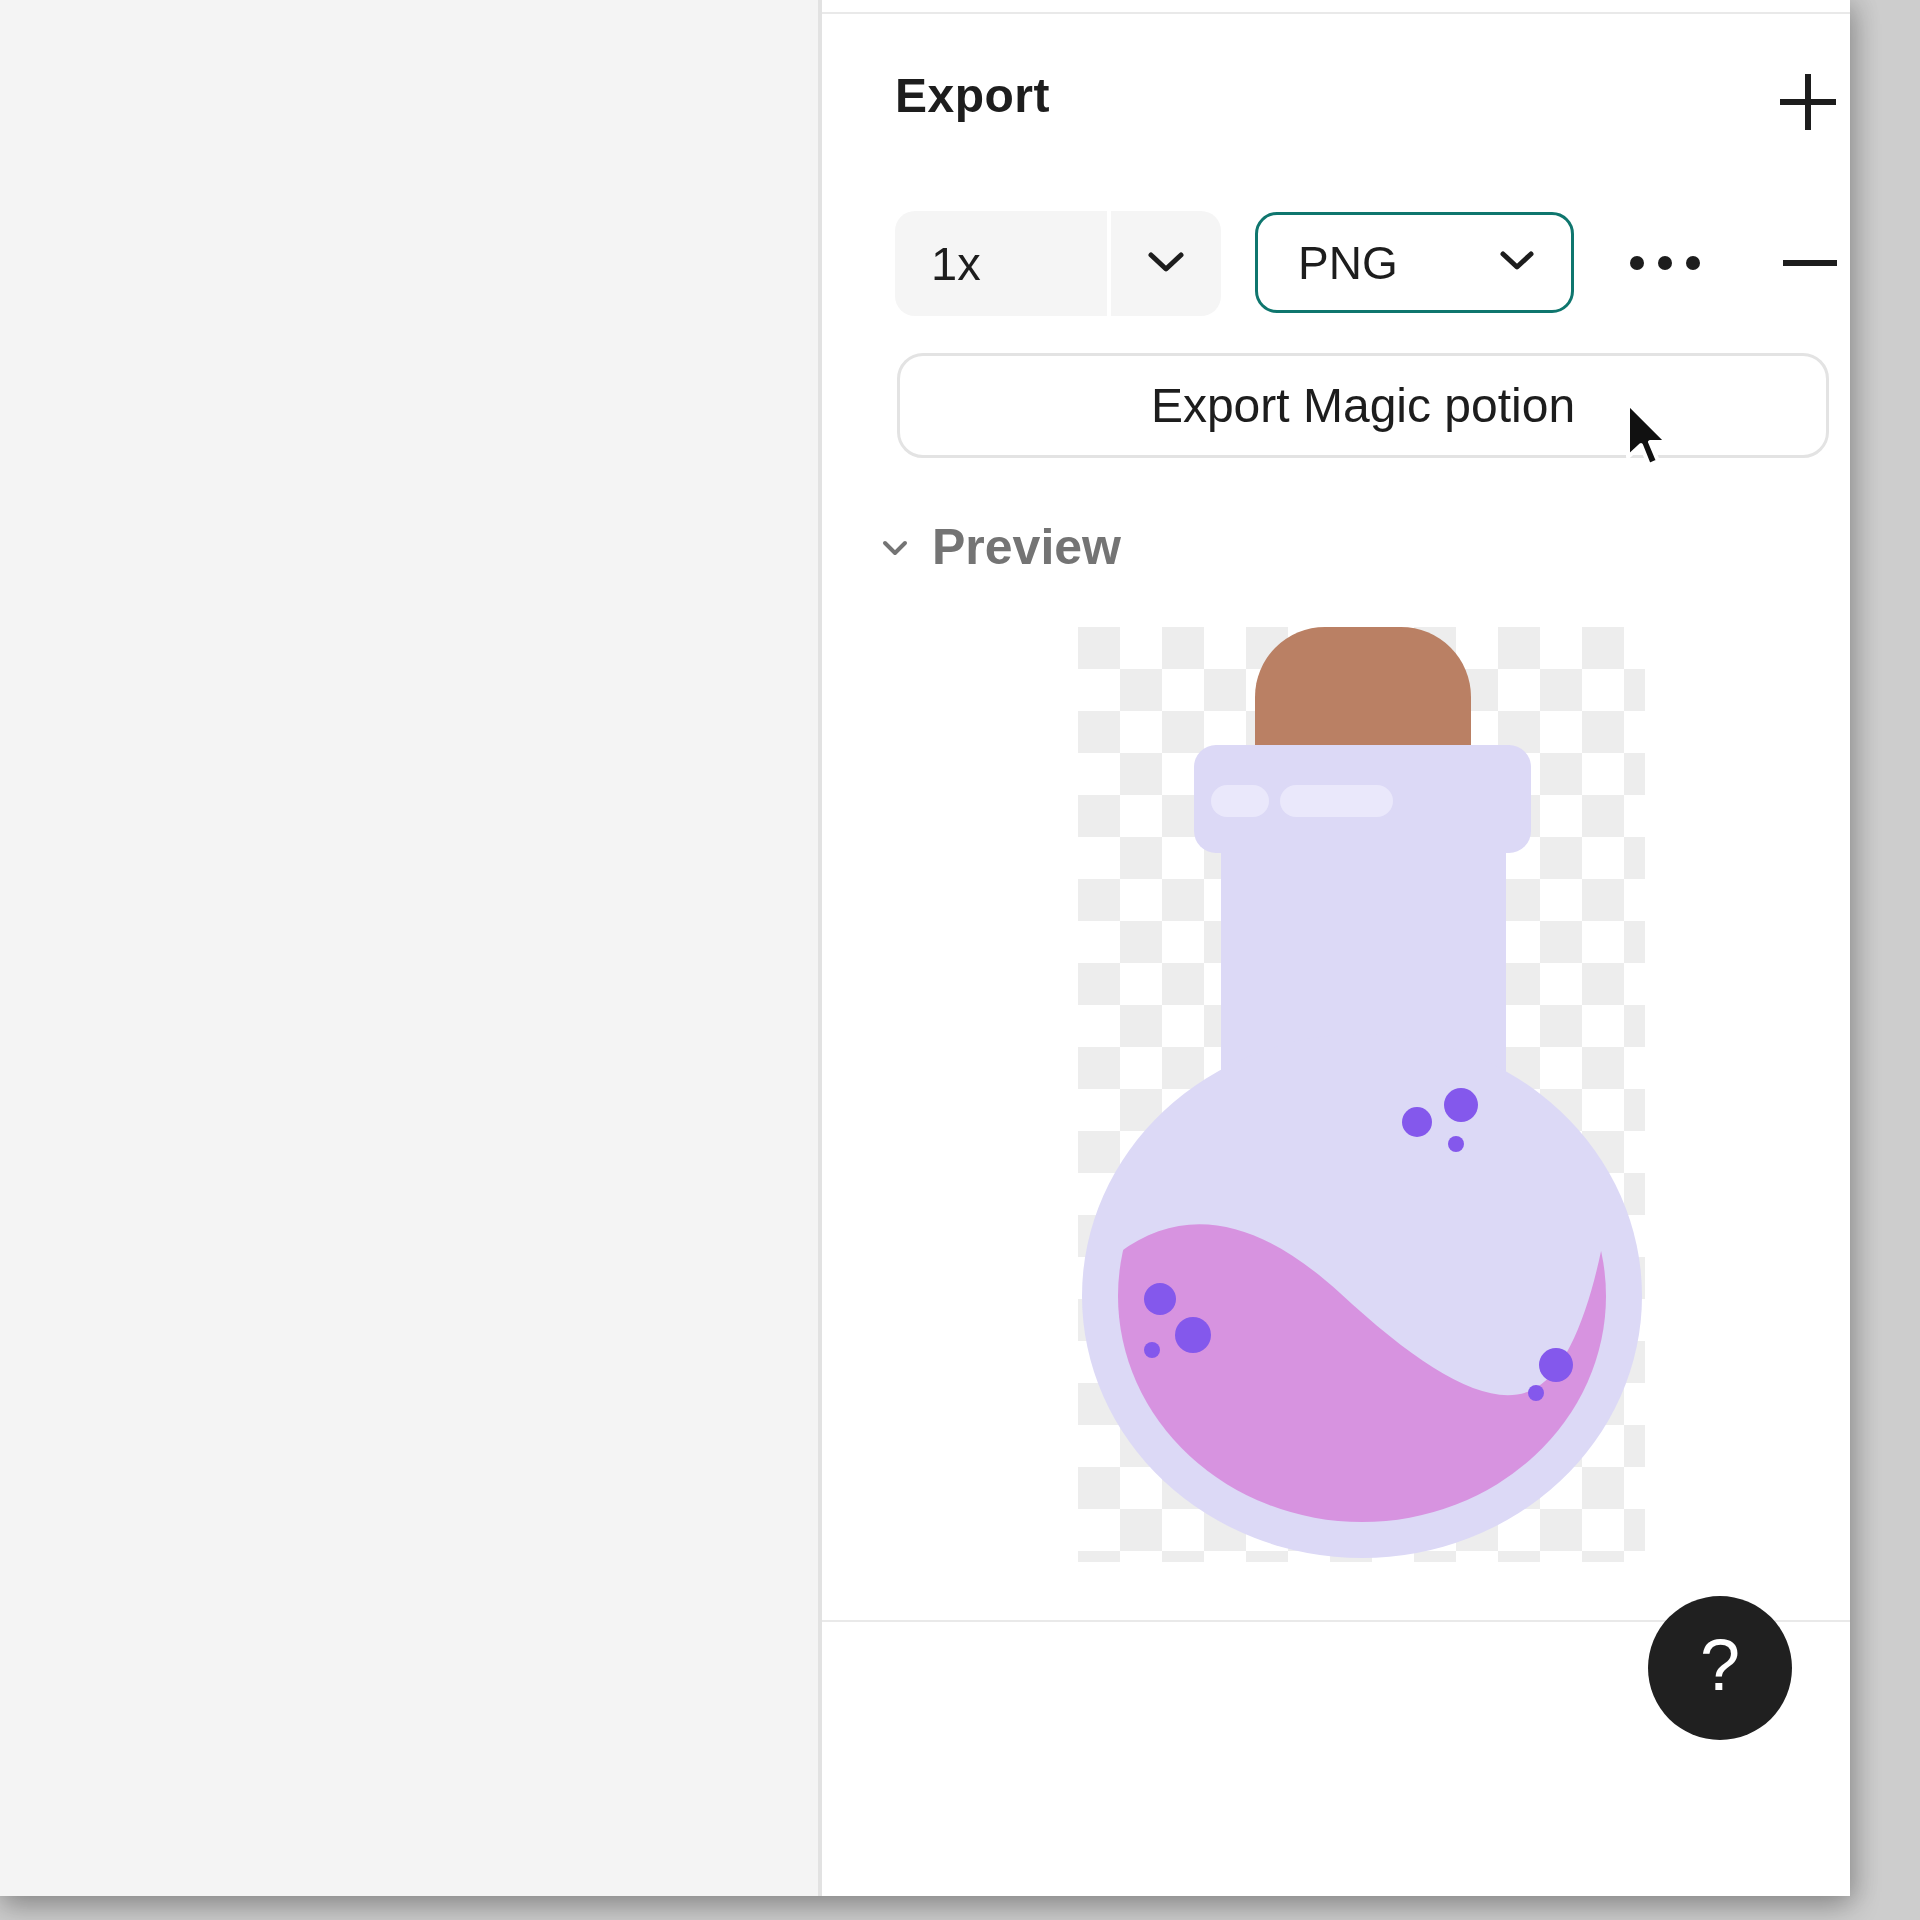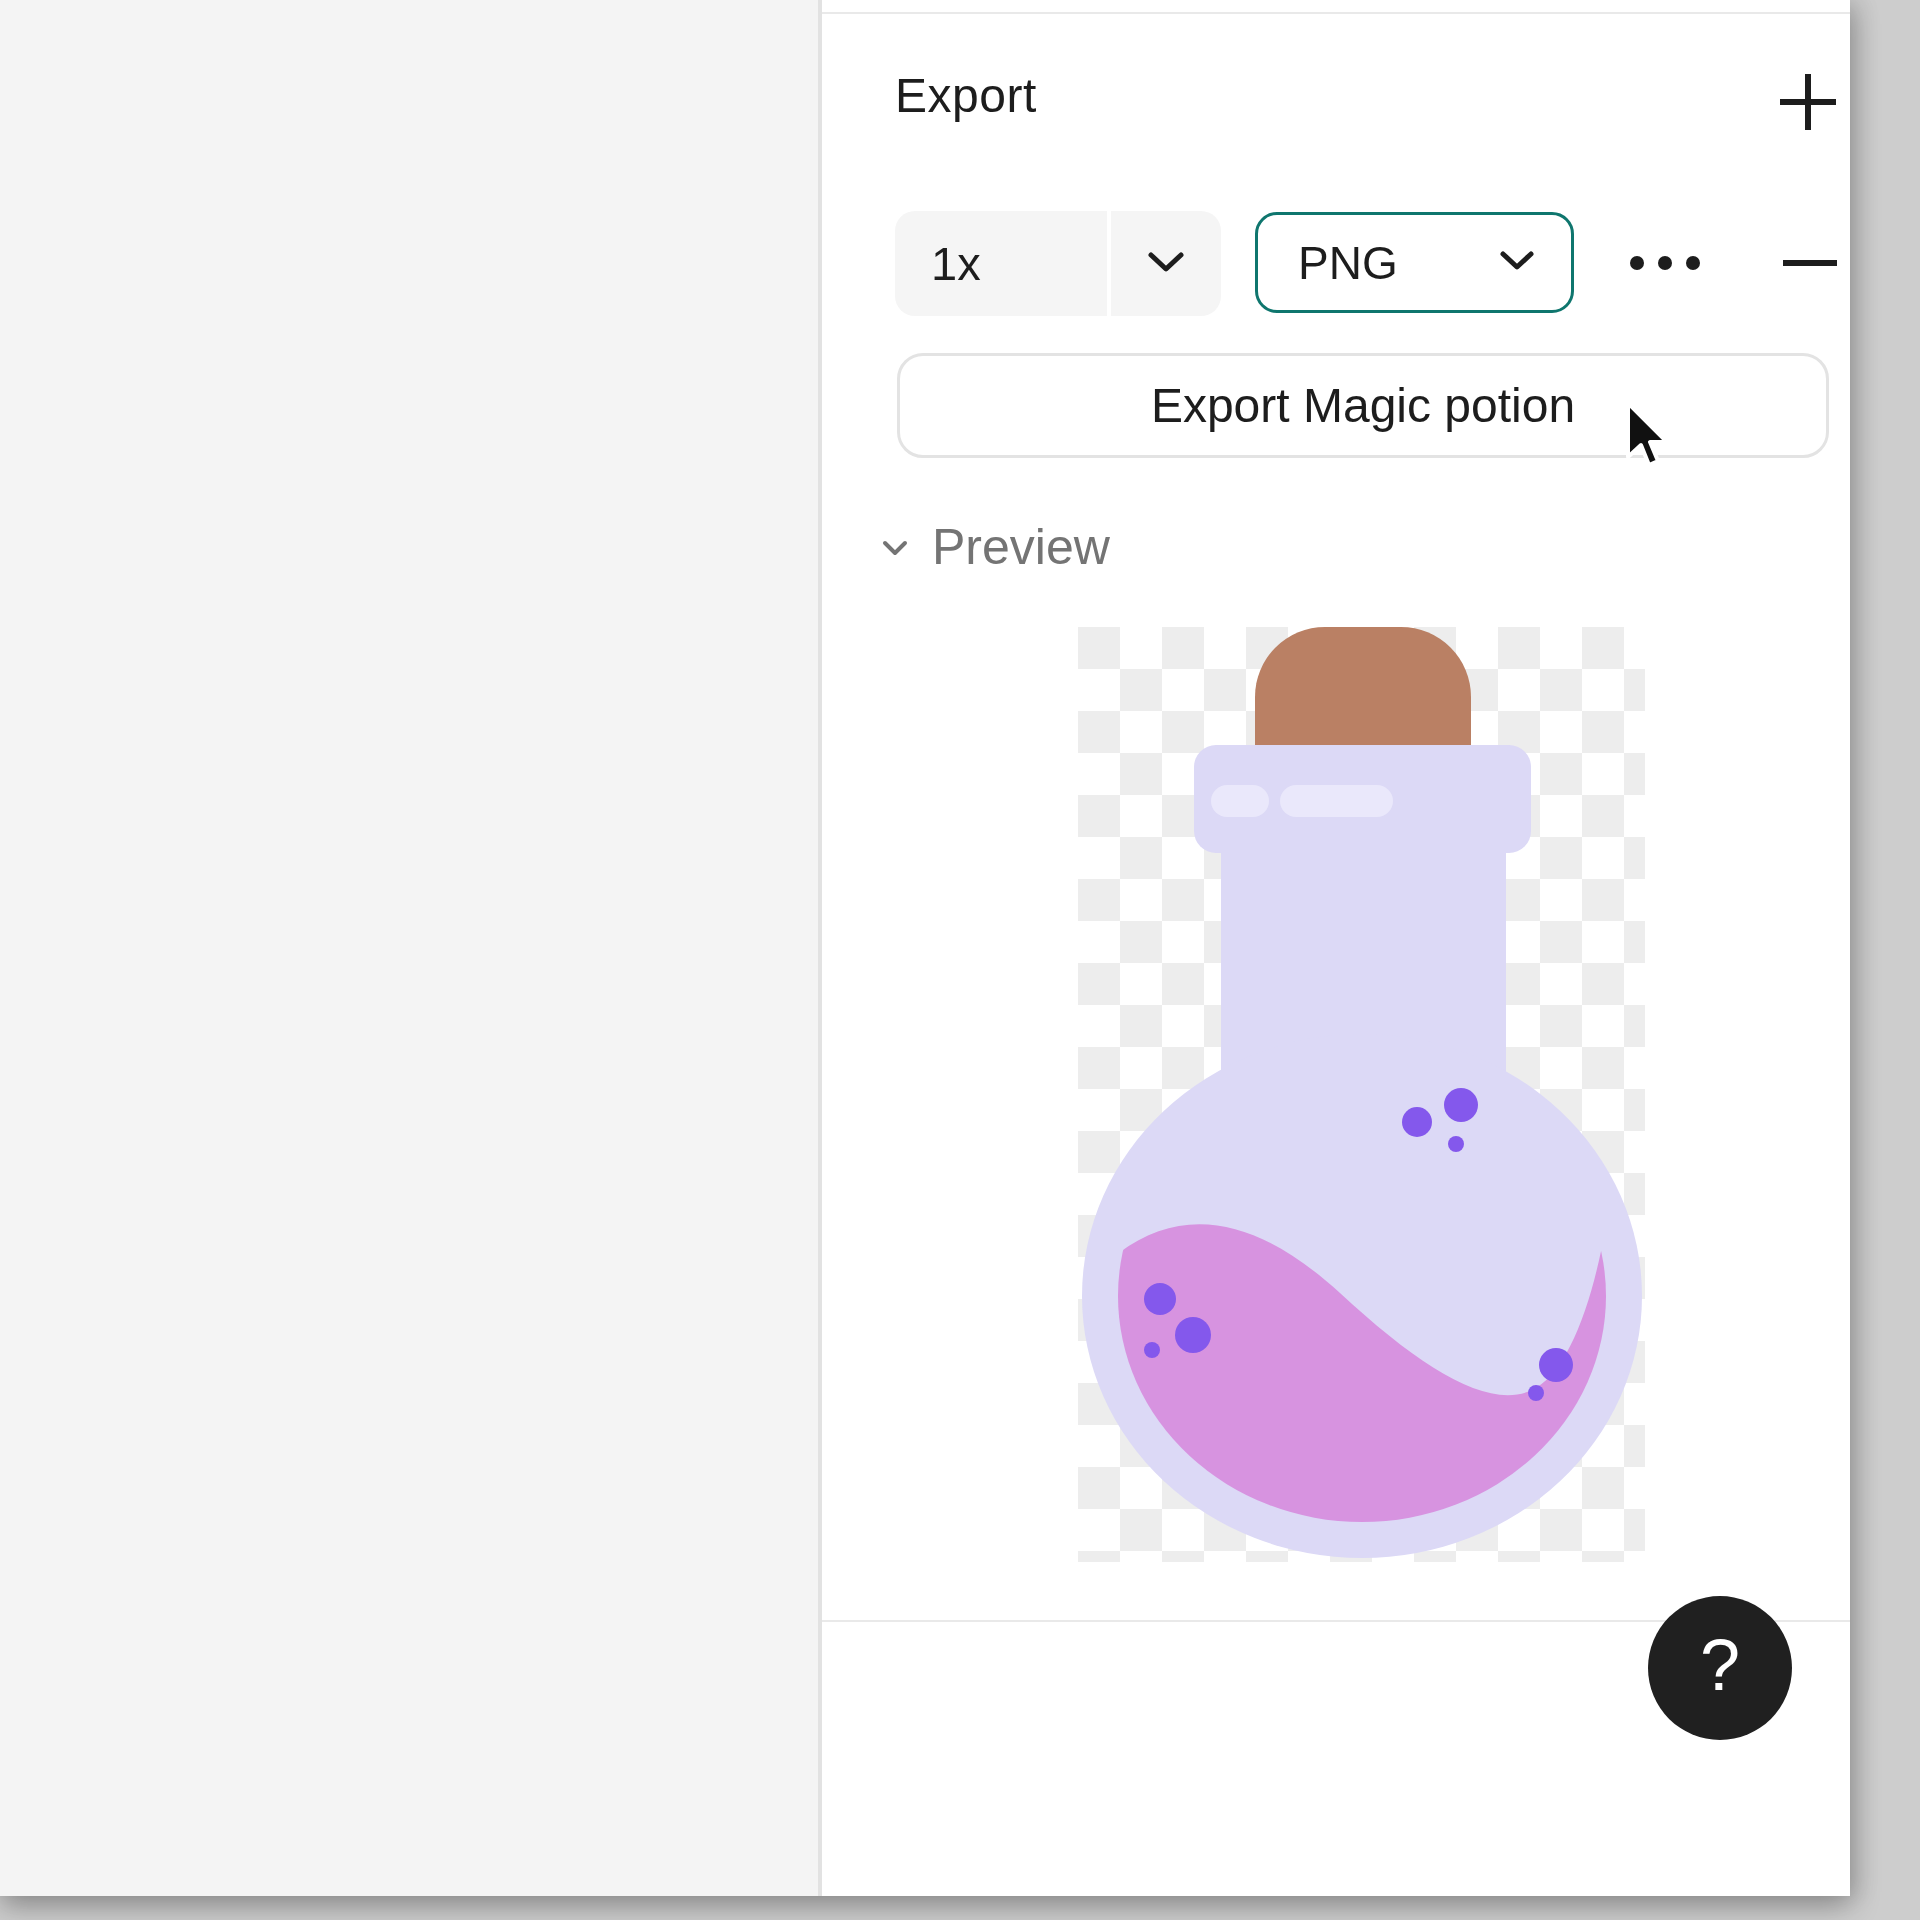--- a/index.html
+++ b/index.html
@@ -21,21 +21,21 @@
   .panel{
     position:absolute;left:822px;top:0;width:1028px;height:1896px;
     background:#ffffff;
   }
   .divider{position:absolute;left:0;width:1028px;height:2px;background:#e9e9e9;}
   .divider.top{top:12px;}
   .divider.bottom{top:1620px;}
 
   .panel-title{
     position:absolute;left:73px;top:68px;
-    font-size:48px;font-weight:400;letter-spacing:0.5px;color:#1d1d1d;
+    font-size:48px;font-weight:700;letter-spacing:0.5px;color:#1d1d1d;
   }
 
   
   .plus-btn{position:absolute;left:958px;top:74px;width:56px;height:56px;cursor:pointer;}
   .plus-btn .h{position:absolute;left:0;top:25px;width:56px;height:6px;background:#1d1d1d;}
   .plus-btn .v{position:absolute;left:25px;top:0;width:6px;height:56px;background:#1d1d1d;}
 
   
   .scale-box{
     position:absolute;left:73px;top:211px;width:212px;height:105px;
@@ -69,21 +69,21 @@
   .export-btn{
     position:absolute;left:75px;top:353px;width:932px;height:105px;
     background:#fff;border:3px solid #e3e3e3;border-radius:26px;box-sizing:border-box;
     display:flex;align-items:center;justify-content:center;
     font-size:48px;color:#1d1d1d;cursor:pointer;
   }
 
   
   .preview-header{position:absolute;left:50px;top:512px;height:70px;display:flex;align-items:center;cursor:pointer;}
   .preview-header .chev{margin:6px 24px 0 10px;}
-  .preview-header .lbl{font-size:50px;font-weight:400;color:#747474;text-align:center;}
+  .preview-header .lbl{font-size:50px;font-weight:700;color:#747474;text-align:center;}
 
   
   .preview-box{
     position:absolute;left:256px;top:627px;width:567px;height:935px;
     background:
       conic-gradient(#ffffff 0 25%, #ededed 0 50%, #ffffff 0 75%, #ededed 0);
     background-size:84px 84px;
   }
   .preview-box svg{position:absolute;left:0;top:0;}
 

